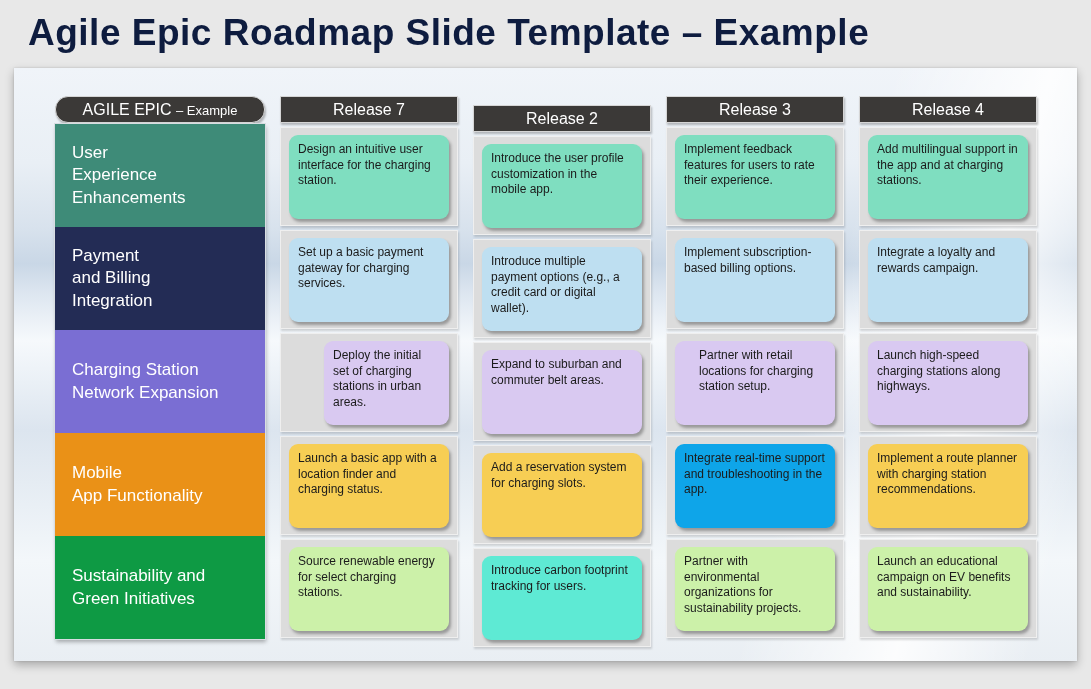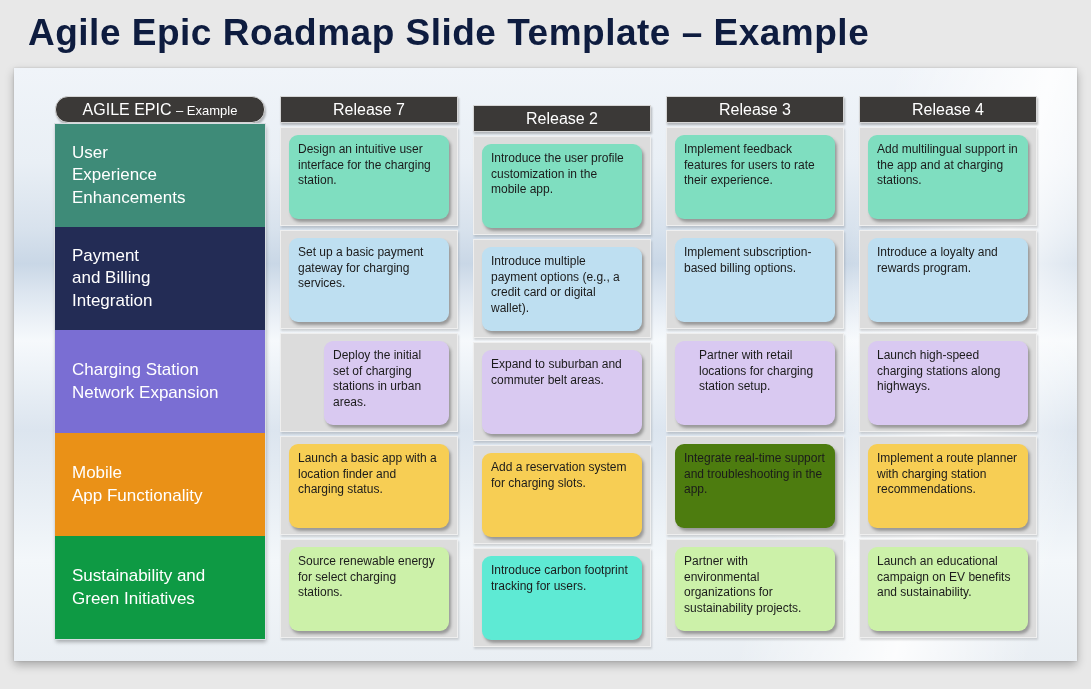--- a/index.html
+++ b/index.html
@@ -135,34 +135,34 @@
     <div class="cell">
         <div class="card" style="background-color: rgb(127, 222, 192);">Implement feedback features for users to rate their experience.</div>
       </div>
     <div class="cell">
         <div class="card" style="background-color: rgb(190, 223, 241);">Implement subscription-based billing options.</div>
       </div>
     <div class="cell">
         <div class="card" style="background-color: rgb(217, 201, 241); padding-left: 24px;">Partner with retail locations for charging station setup.</div>
       </div>
     <div class="cell">
-        <div class="card" style="background-color: #4d7c0f;">Integrate real-time support and troubleshooting in the app.</div>
+        <div class="card" style="background-color: #0ea5e9;">Integrate real-time support and troubleshooting in the app.</div>
       </div>
     <div class="cell">
         <div class="card" style="background-color: rgb(204, 241, 169);">Partner with environmental organizations for sustainability projects.</div>
       </div>
   </div>
 
   <div class="col col-r4">
     <div class="col-header">Release 4</div>
     <div class="cell">
         <div class="card" style="background-color: rgb(127, 222, 192);">Add multilingual support in the app and at charging stations.</div>
       </div>
     <div class="cell">
-        <div class="card" style="background-color: rgb(190, 223, 241);">Introduce a loyalty and rewards program.</div>
+        <div class="card" style="background-color: rgb(190, 223, 241);">Integrate a loyalty and rewards campaign.</div>
       </div>
     <div class="cell">
         <div class="card" style="background-color: rgb(217, 201, 241);">Launch high-speed charging stations along highways.</div>
       </div>
     <div class="cell">
         <div class="card" style="background-color: rgb(247, 206, 84);">Implement a route planner with charging station recommendations.</div>
       </div>
     <div class="cell">
         <div class="card" style="background-color: rgb(204, 241, 169);">Launch an educational campaign on EV benefits and sustainability.</div>
       </div>

